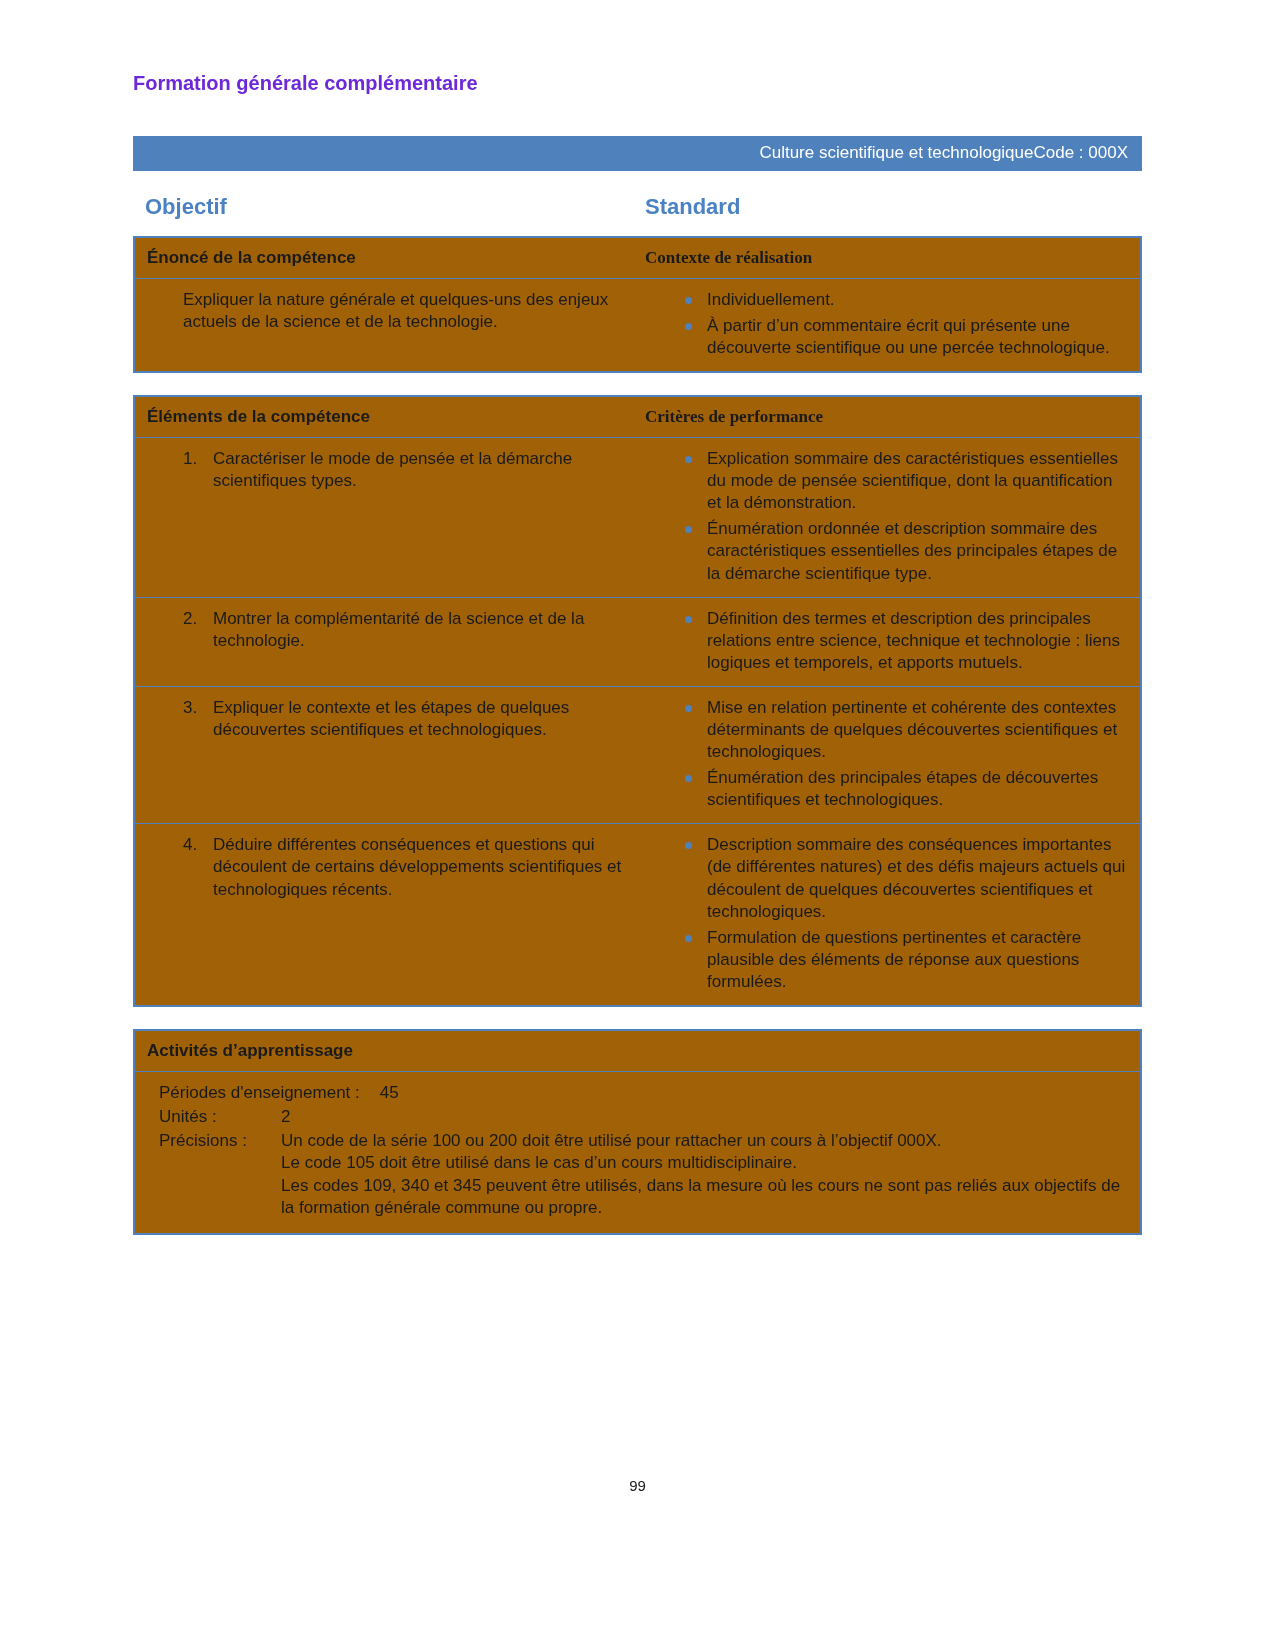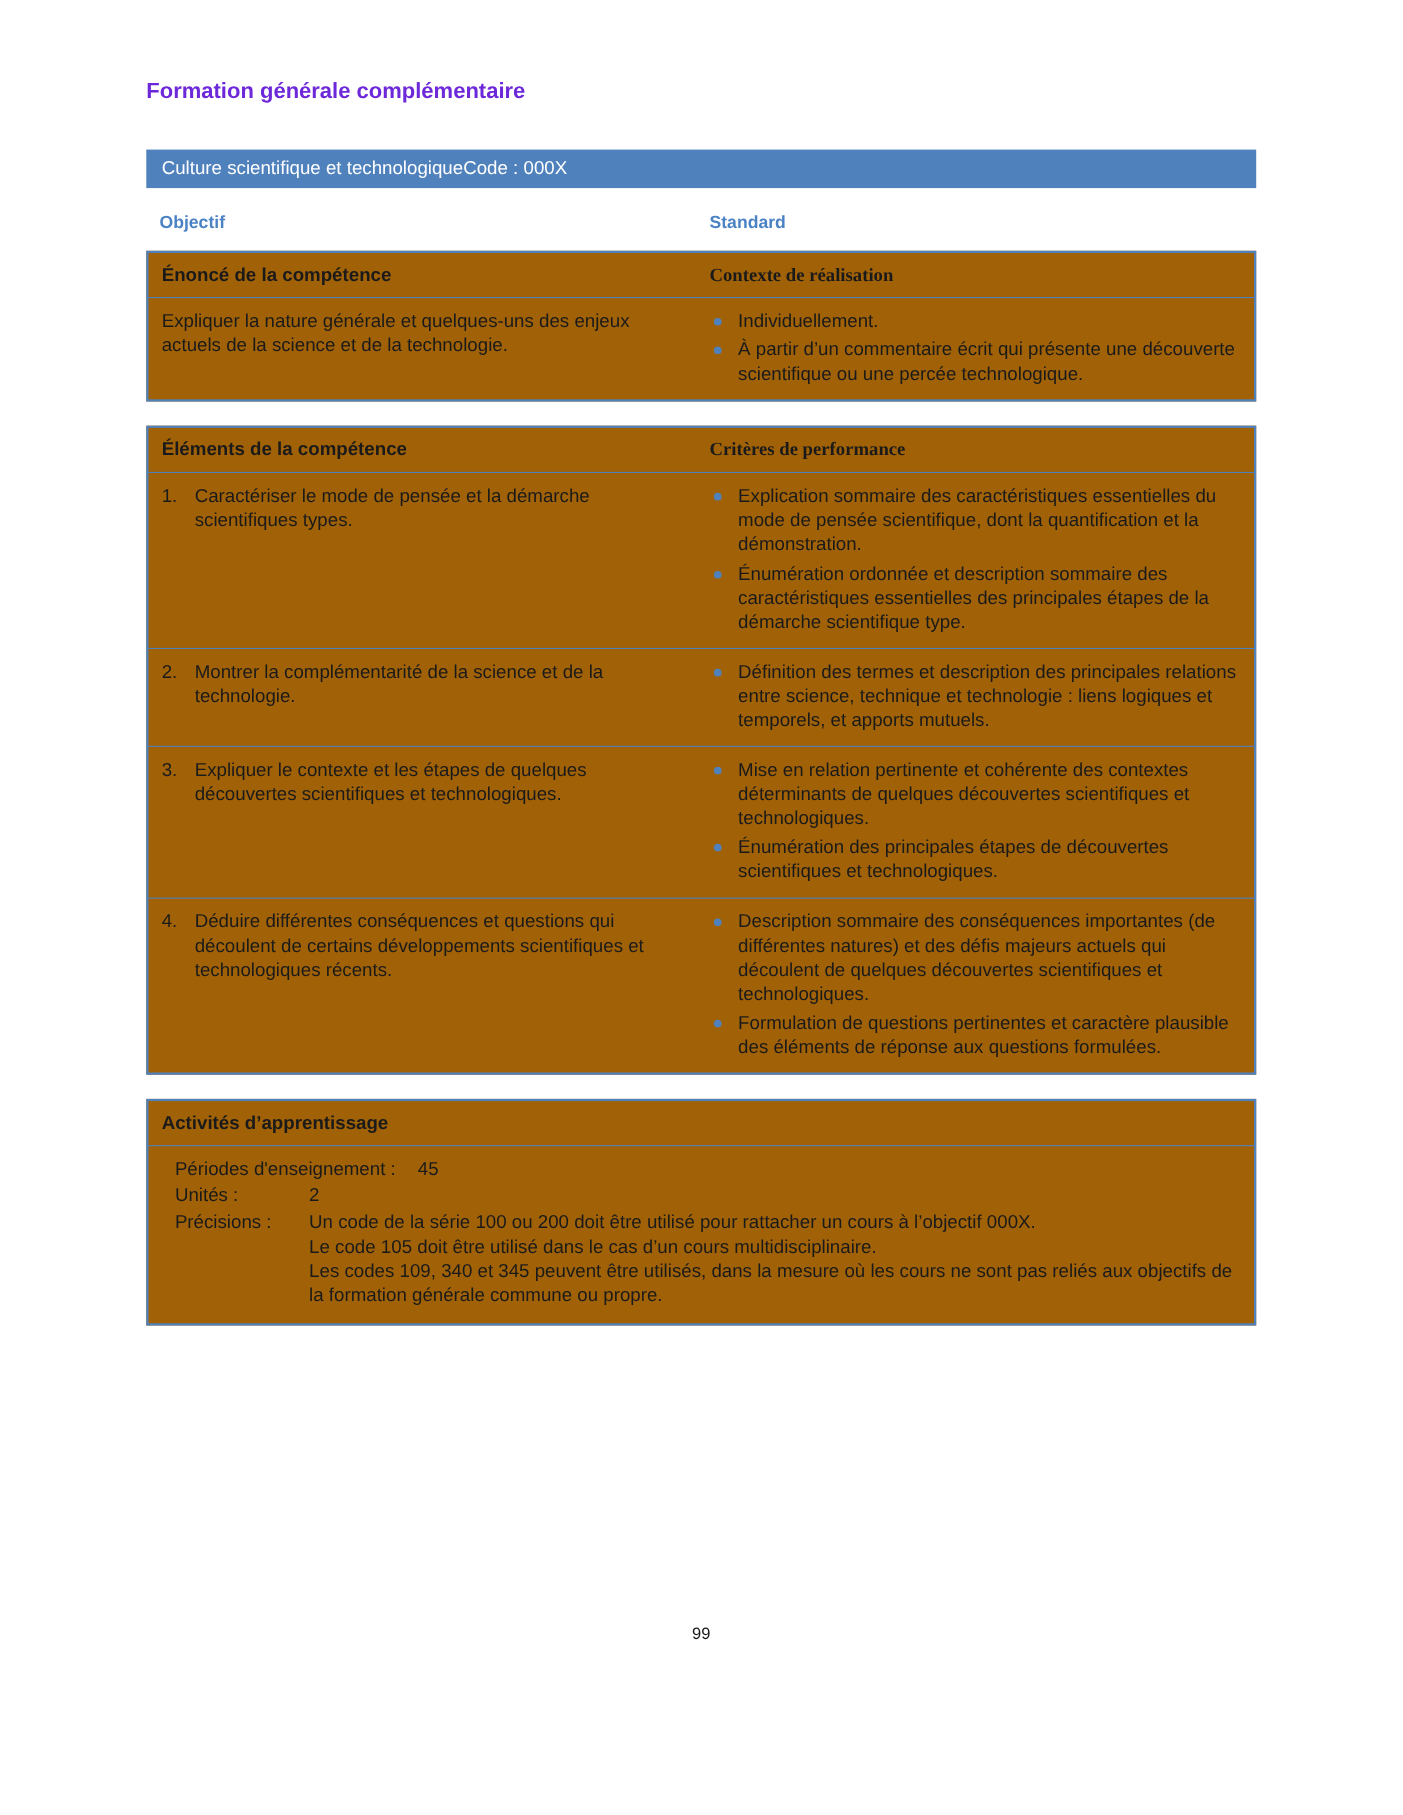--- a/index.html
+++ b/index.html
@@ -22,33 +22,33 @@
     font-weight: 700;
     margin-bottom: 40px;
   }
 
   .banner {
     background: #4f81bd;
     color: #ffffff;
     height: 35px;
     display: flex;
     align-items: center;
-    justify-content: flex-start;
+    justify-content: flex-end;
     padding: 0 14px;
     font-size: 17px;
   }
 
   .col-heads {
     display: grid;
     grid-template-columns: 510px 1fr;
     margin: 22px 0 14px 0;
   }
   .col-head {
     color: #4a82c4;
-    font-size: 16px;
+    font-size: 22px;
     font-weight: 700;
     padding-left: 12px;
   }
   .col-head.right { padding-left: 2px; }
 
   .tbl {
     border: 2px solid #4f81bd;
     margin-bottom: 22px;
     background: #a16207;
   }
@@ -60,20 +60,21 @@
   .cell-head {
     font-weight: 700;
     padding: 9px 12px;
     font-size: 17px;
   }
   .cell-head.right { padding-left: 2px; font-family: Liberation Serif, serif; }
 
   .tbl-row {
     display: grid;
     grid-template-columns: 508px 1fr;
+    padding-left: 36px;
   }
   .tbl-row + .tbl-row { border-top: 1px solid #4f81bd; }
   .cell-left { padding: 10px 16px 12px 12px; }
   .cell-right { padding: 10px 14px 12px 2px; }
 
   .num-item { display: flex; }
   .num-item .num { width: 30px; flex: none; }
   .num-item .num-text { flex: 1; }
 
   ul.bullets { list-style: none; }

